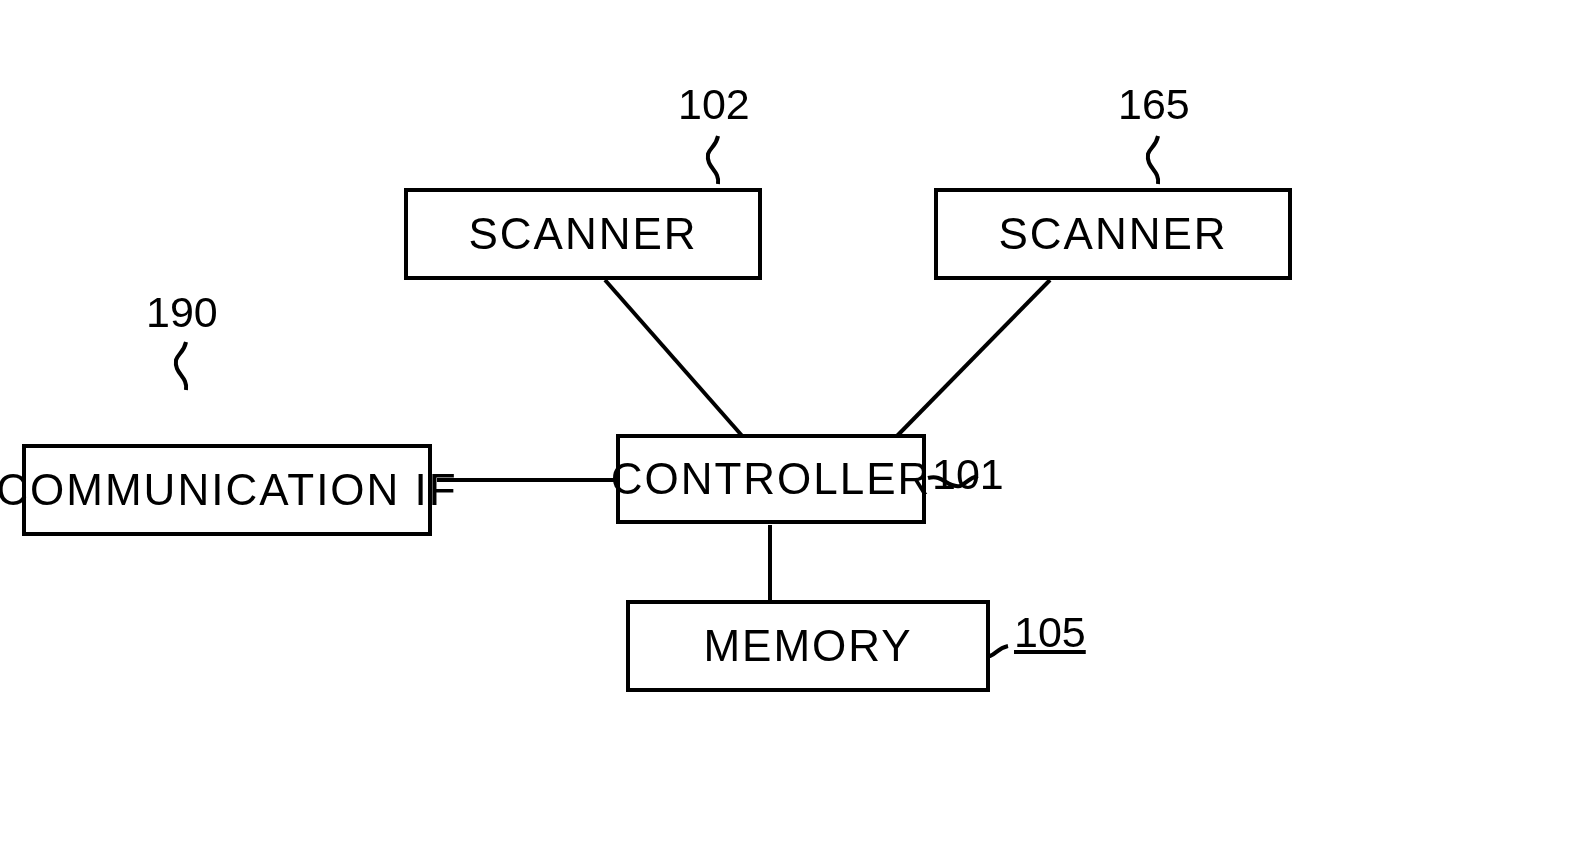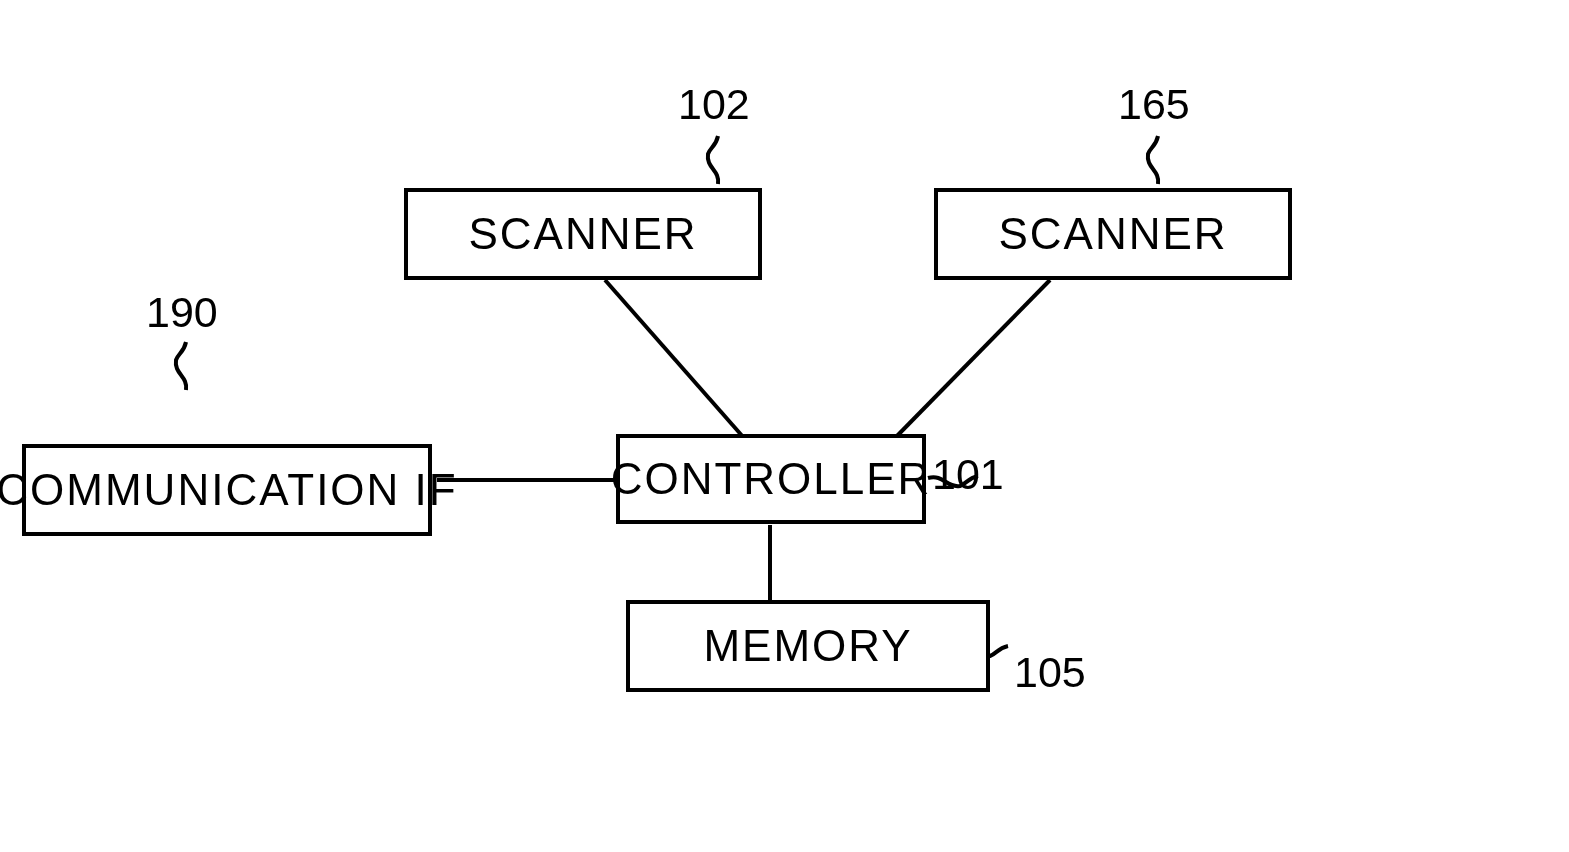--- a/index.html
+++ b/index.html
@@ -89,15 +89,15 @@
   <div class="ref" style="left:146px; top:288px;">190</div>
 
   <div class="box" style="left:616px; top:434px; width:310px; height:90px;">
     <span class="box-text">CONTROLLER</span>
   </div>
   <div class="ref" style="left:932px; top:450px;">101</div>
 
   <div class="box" style="left:590px; top:600px; width:364px; height:92px;margin-left:36px;">
     <span class="box-text">MEMORY</span>
   </div>
-  <div class="ref" style="left:1014px; top:648px;">105</div>
+  <div class="ref" style="left:1014px; top:608px;text-decoration:underline;">105</div>
 
 </div>
 
 </body></html>

